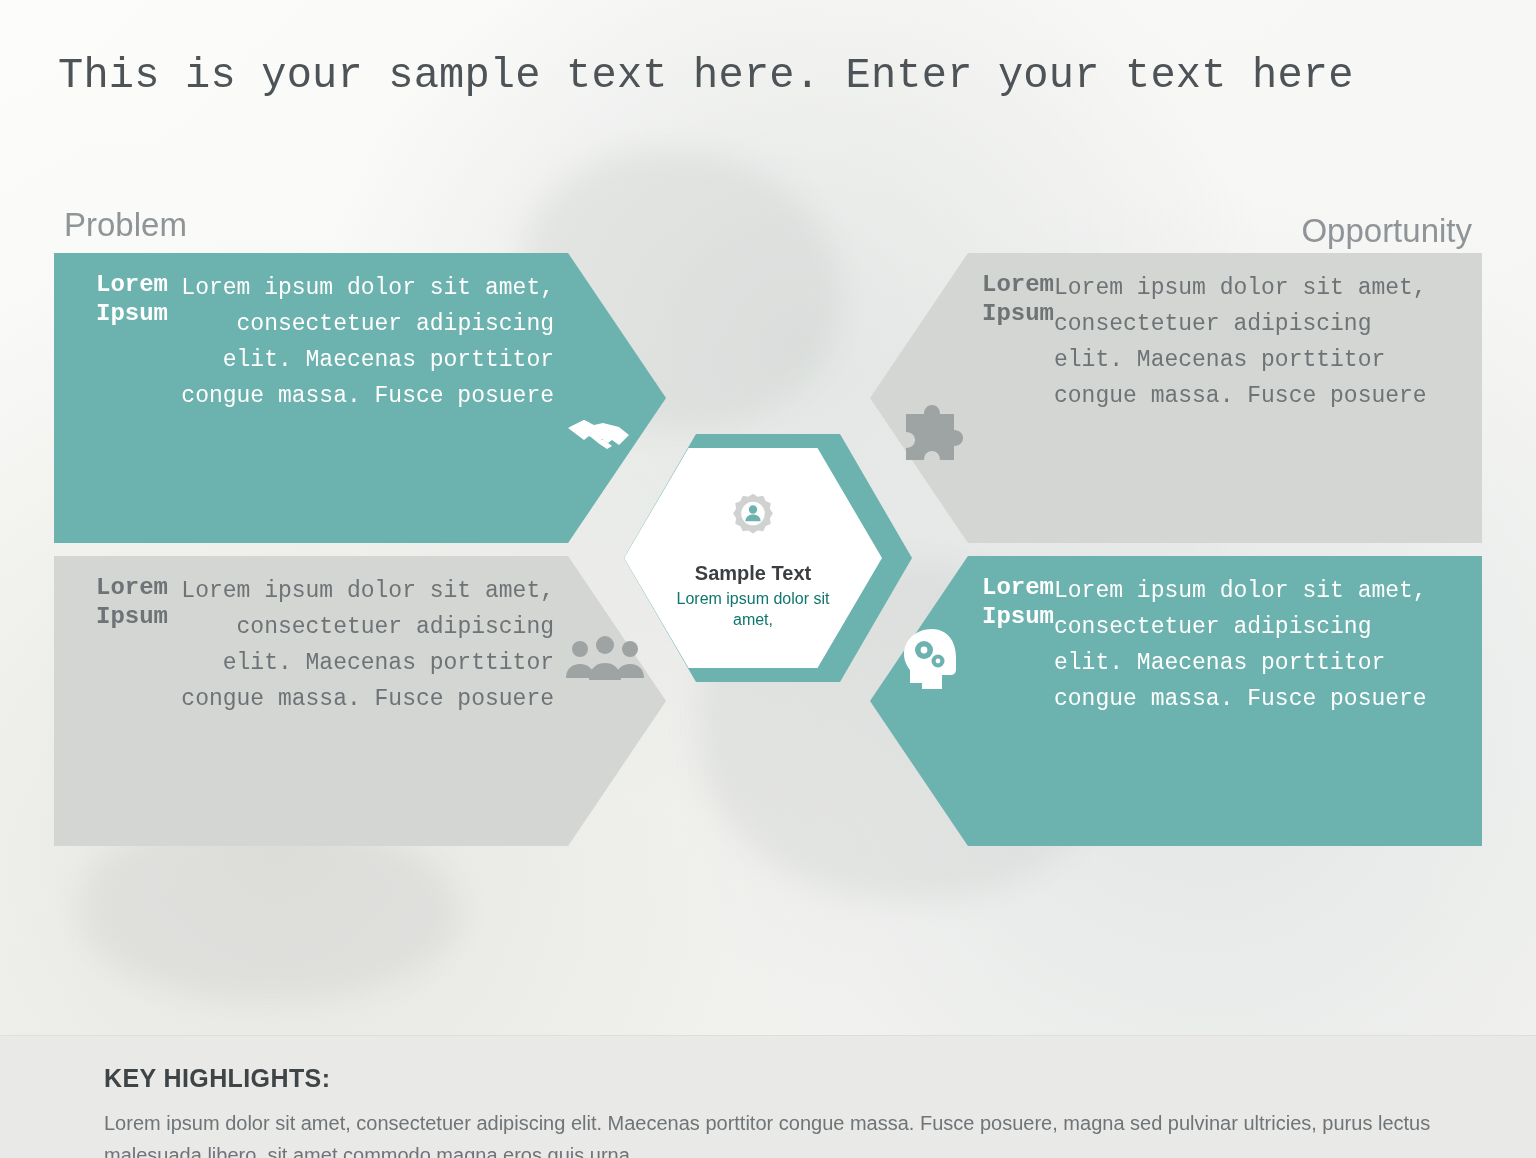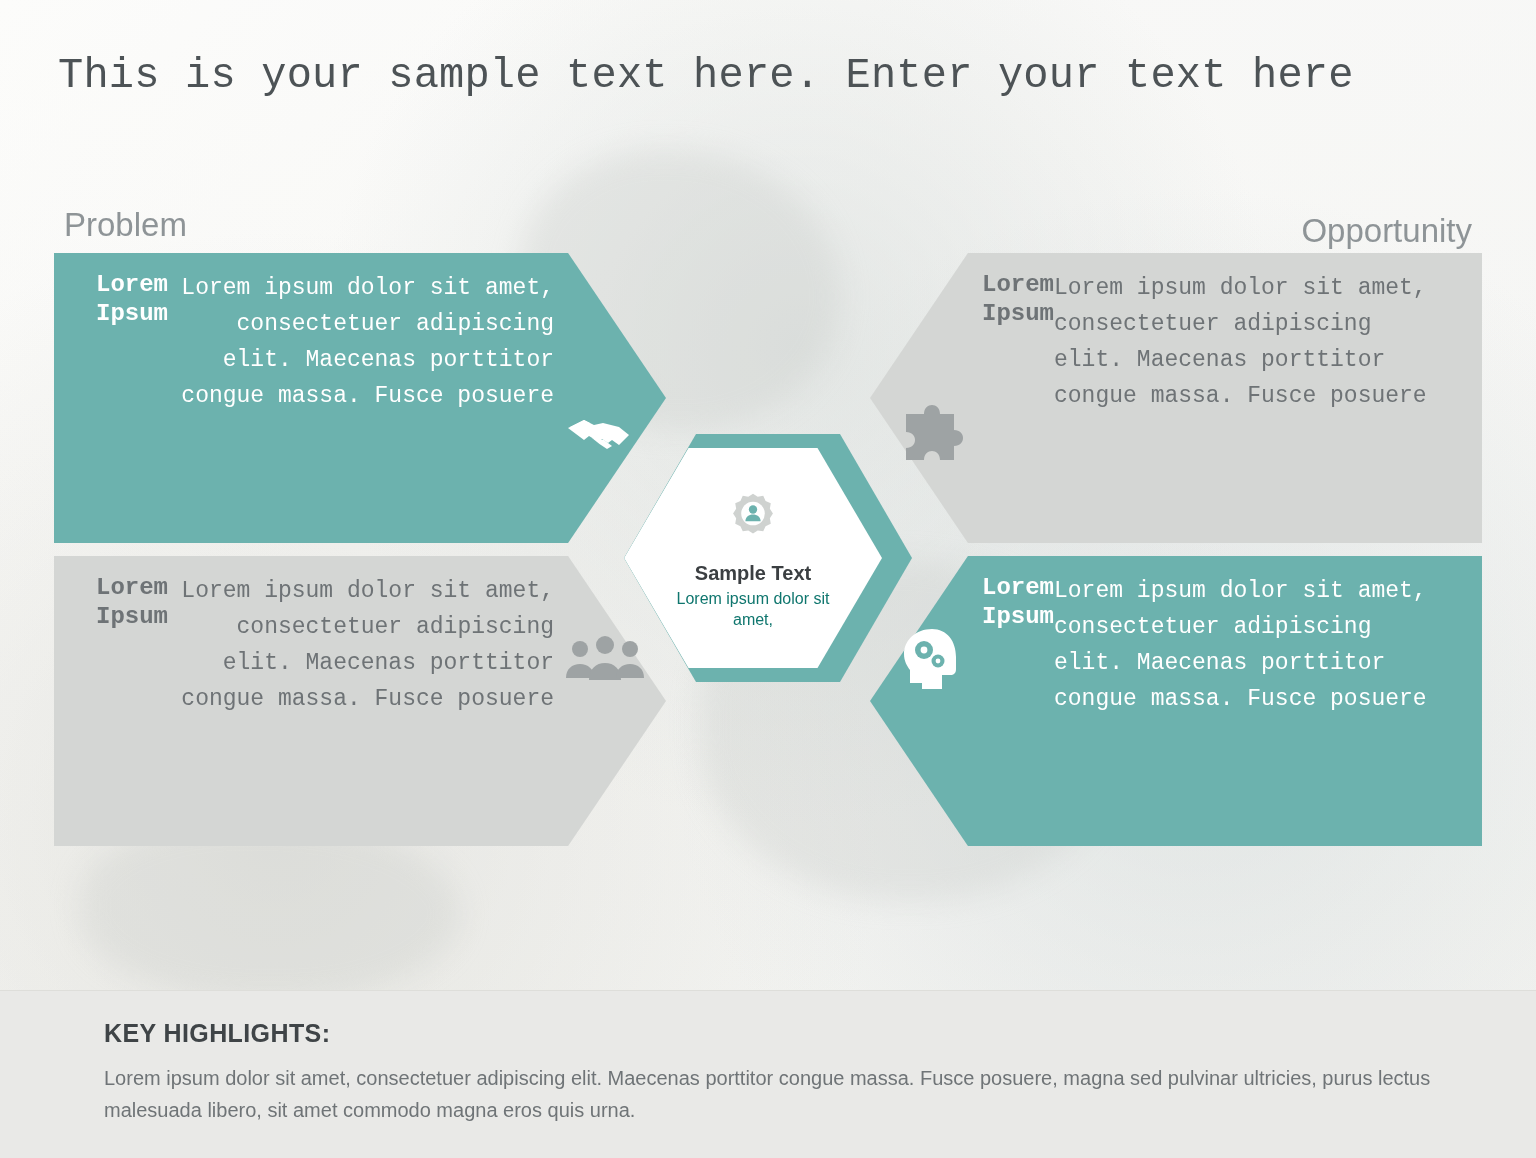--- a/index.html
+++ b/index.html
@@ -157,21 +157,21 @@
   .icon-puzzle    { left: 888px; top: 394px; }
   .icon-people    { left: 562px; top: 616px; }
   .icon-head      { left: 888px; top: 616px; }
 
   
   .footer {
     position: absolute;
     left: 0;
     right: 0;
     bottom: 0;
-    height: 168px;
+    height: 123px;
     background: #e9e9e7;
     border-top: 1px solid #dededa;
     padding: 28px 90px 0 104px;
   }
   .footer .fhead {
     font-size: 25px;
     font-weight: bold;
     color: #3f4447;
     letter-spacing: 0.4px;
     margin-bottom: 14px;

